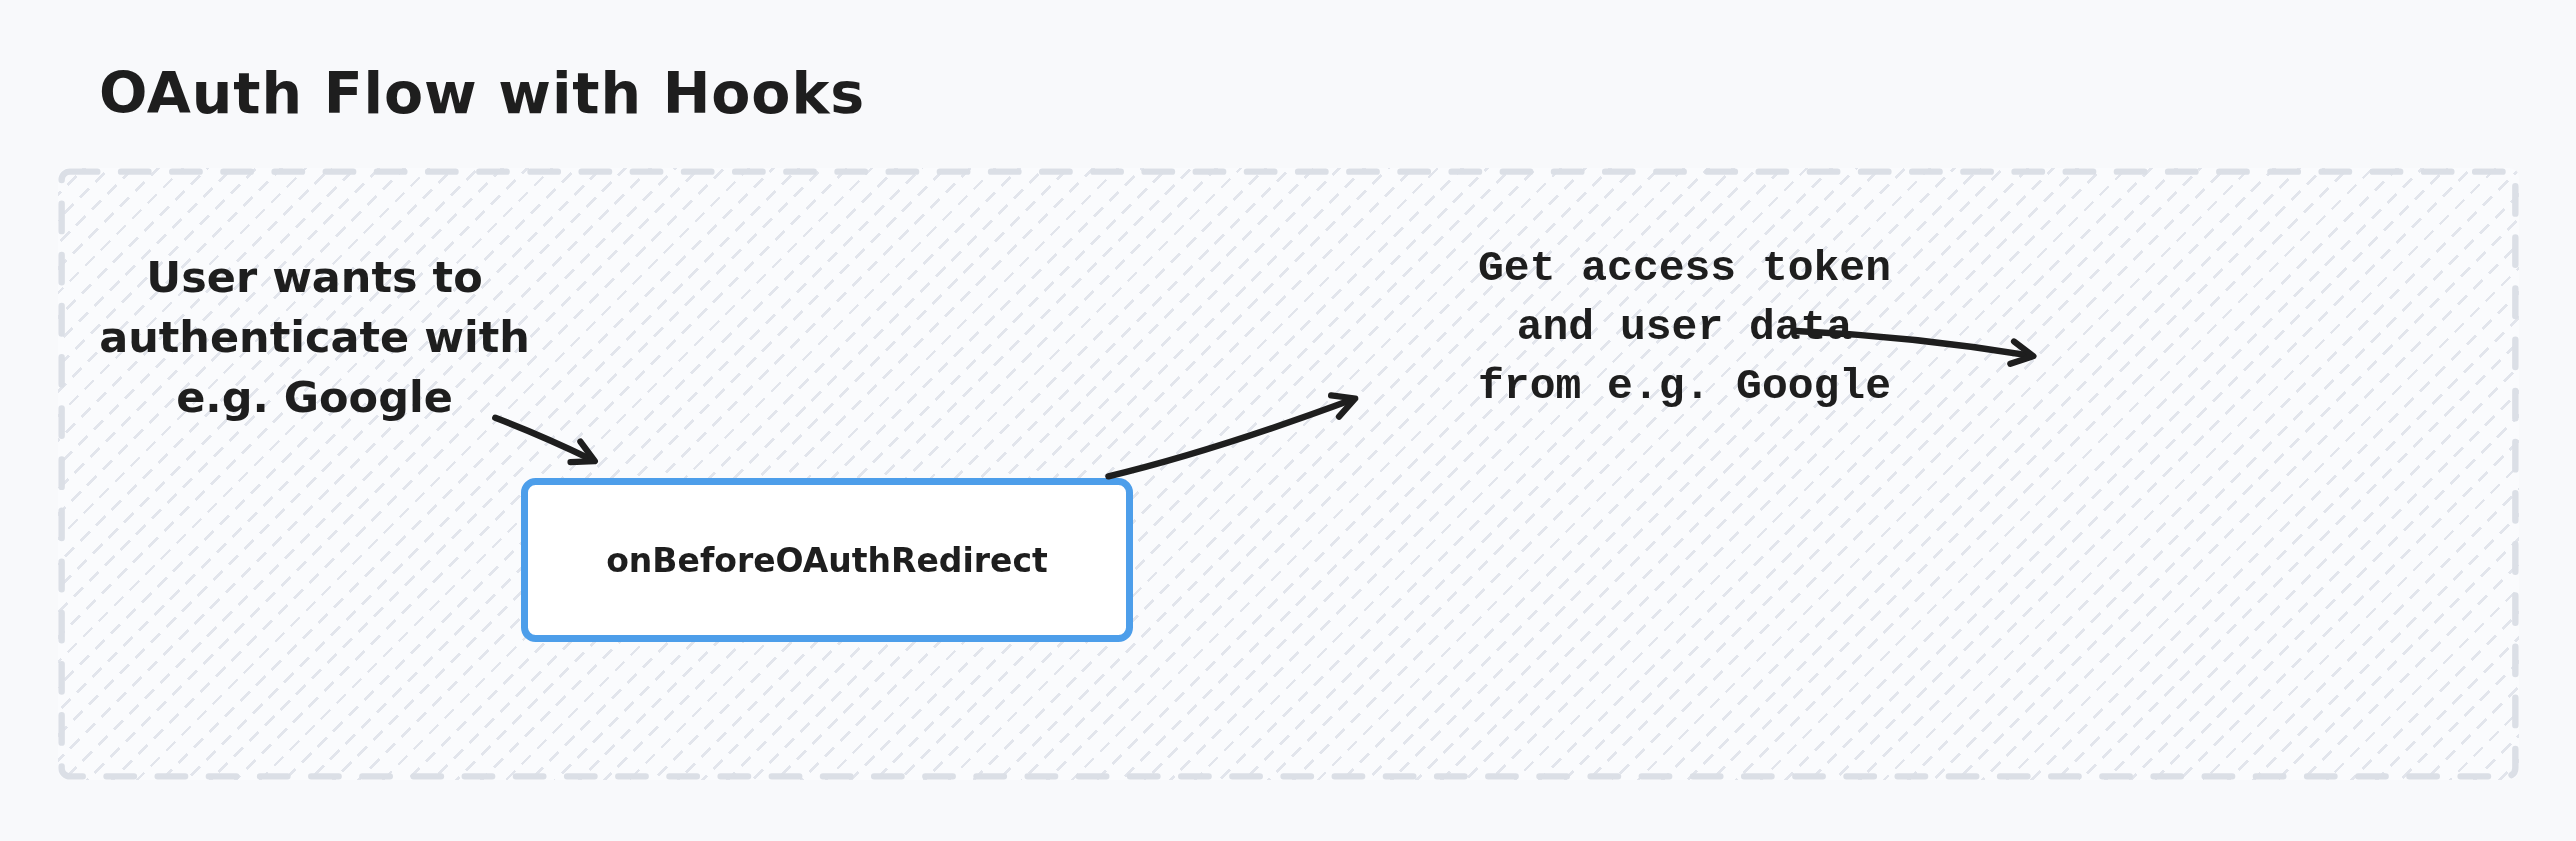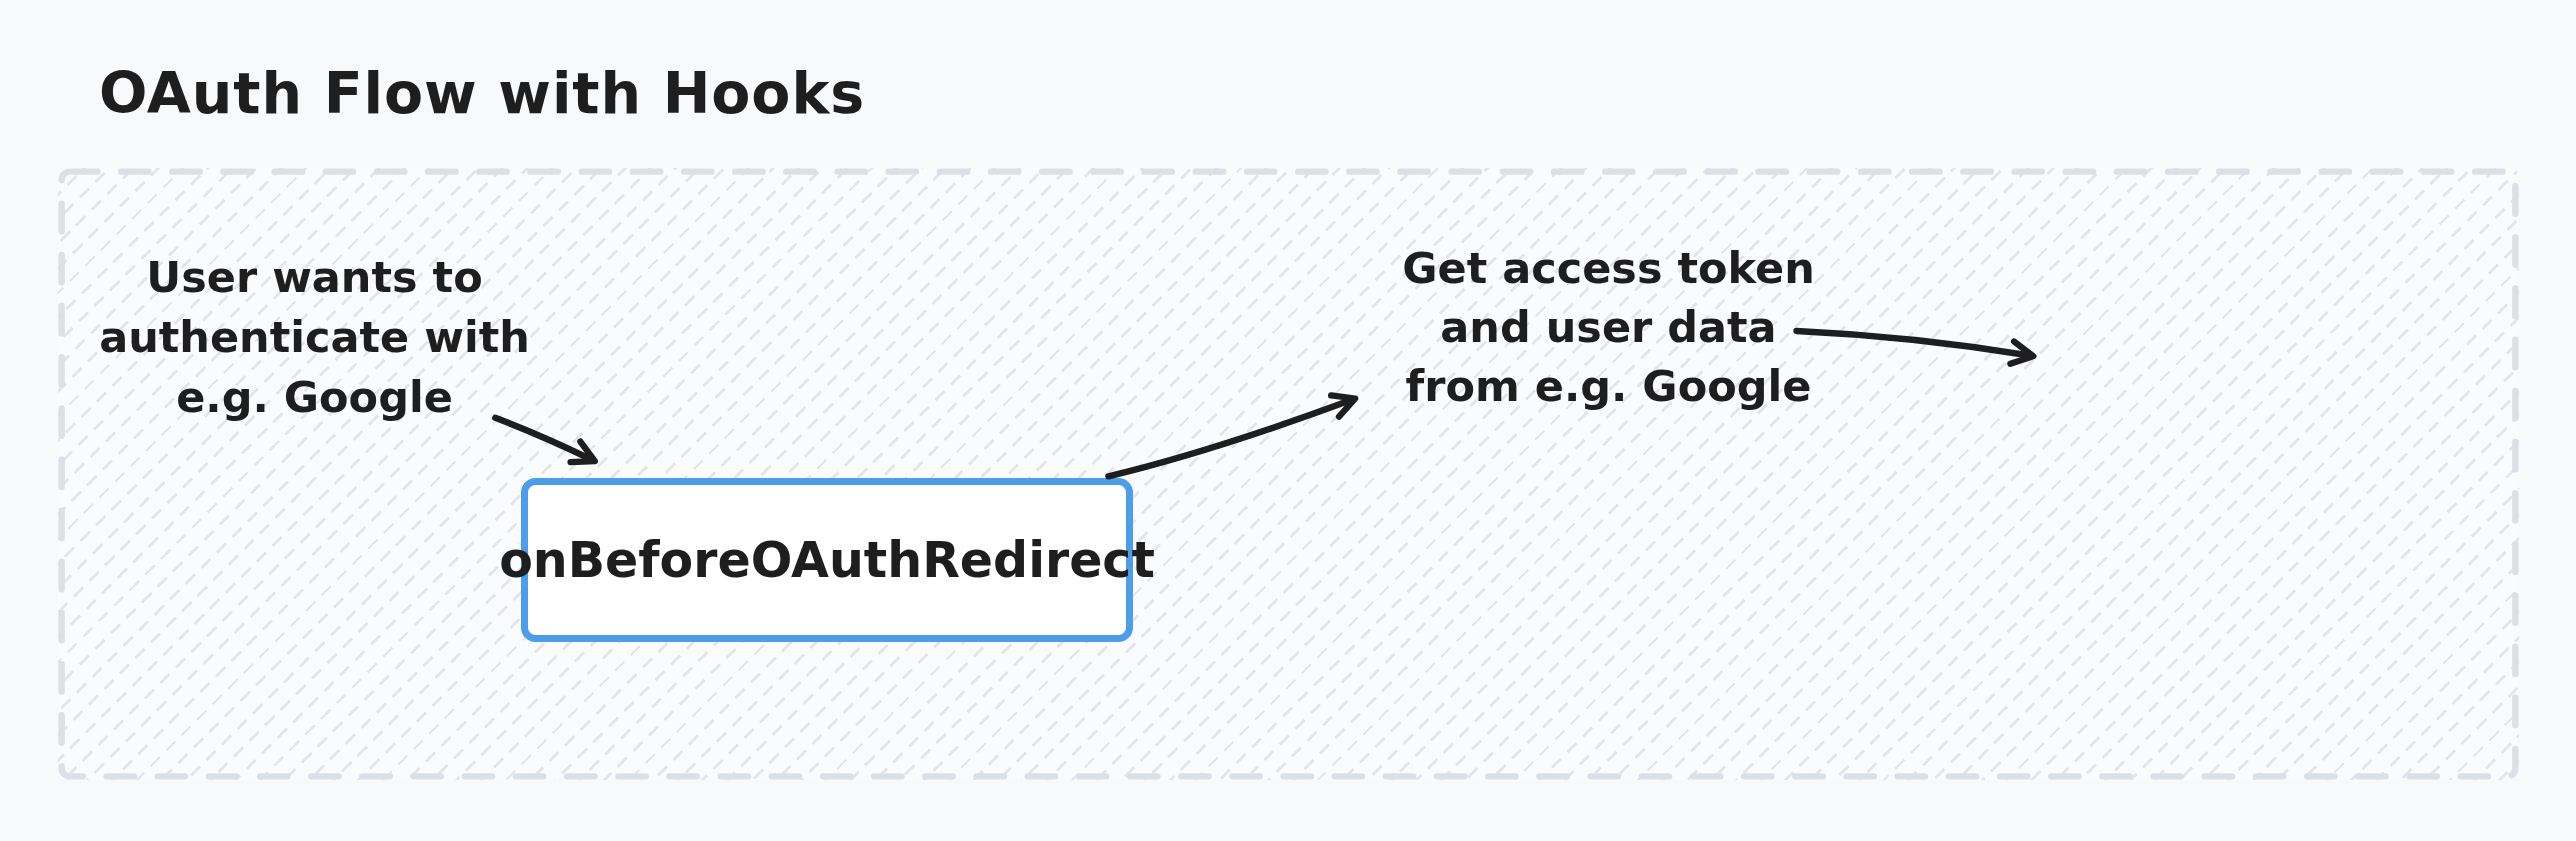--- a/index.html
+++ b/index.html
@@ -75,21 +75,21 @@
     height: 164px;
     box-sizing: border-box;
     background: #ffffff;
     border: 7.3px solid #4d9eea;
     border-radius: 14.6px;
     display: flex;
     align-items: center;
     justify-content: center;
   }
   .hook-node .node-label {
-    font-size: 49px;
+    font-size: 33px;
     font-weight: 700;
     color: #1e1e1e;
     white-space: nowrap;
   }
   .auth-node {
     position: absolute;
     left: 2061px;
     top: 263px;
     width: 398px;
     height: 163px;
@@ -134,21 +134,21 @@
 
   <div class="frame">
     <svg class="frame-border-svg" viewBox="0 0 2693 670" preserveAspectRatio="none">
       <rect x="4" y="4" width="2685" height="662" rx="9" fill="none" stroke="#dbdfe6" stroke-width="7" stroke-dasharray="30 26" stroke-linecap="round"></rect>
     </svg>
 
     <div class="text-label label-user" style="left:28px; top:79px;">User wants to
 authenticate with
 e.g. Google</div>
 
-    <div class="text-label label-token" style="left:1304px; top:71px;">Get access token
+    <div class="text-label label-token" style="left:1380px; top:71px;font-family:Liberation Mono, monospace;">Get access token
 and user data
 from e.g. Google</div>
   </div>
 
   <div class="hook-node">
     <span class="node-label">onBeforeOAuthRedirect</span>
   </div>
 
 
   <svg class="arrows-layer" viewBox="0 0 2819 921">

